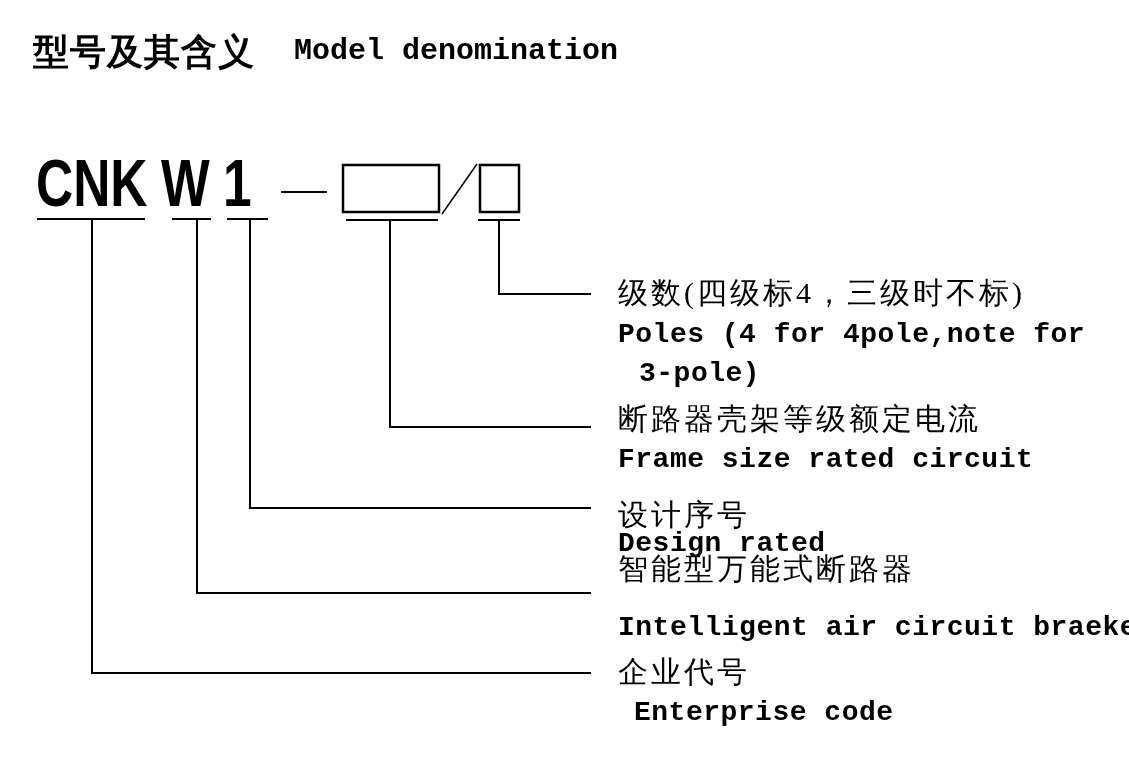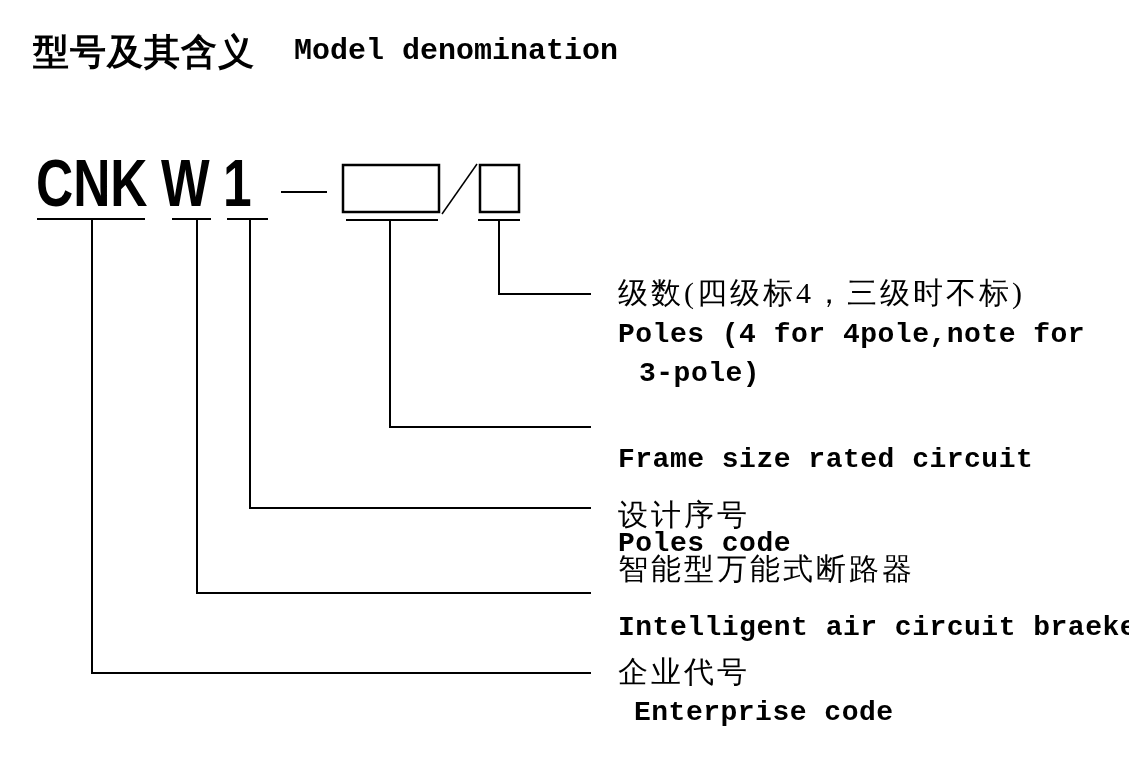--- a/index.html
+++ b/index.html
@@ -107,24 +107,25 @@
     <polyline points="390,220 390,427 591,427" fill="none" stroke="#000" stroke-width="2"></polyline>
     <polyline points="250,219 250,508 591,508" fill="none" stroke="#000" stroke-width="2"></polyline>
     <polyline points="197,219 197,593 591,593" fill="none" stroke="#000" stroke-width="2"></polyline>
     <polyline points="92,219 92,673 591,673" fill="none" stroke="#000" stroke-width="2"></polyline>
   </svg>
 
   <div class="abs label label-cn y-a0cn">级数(四级标4，三级时不标)</div>
   <div class="abs label label-en y-a0e1">Poles (4 for 4pole,note for</div>
   <div class="abs label label-en y-a0e2">3-pole)</div>
 
+  <div class="abs label label-cn y-a1cn">断路器壳架等级额定电流</div>
   <div class="abs label label-en y-a1e1">Frame size rated circuit</div>
 
   <div class="abs label label-cn y-a2cn">设计序号</div>
-  <div class="abs label label-en y-a2e1">Poles code</div>
+  <div class="abs label label-en y-a2e1">Design rated</div>
 
   <div class="abs label label-cn y-a3cn">智能型万能式断路器</div>
   <div class="abs label label-en y-a3e1">Intelligent air circuit braeker</div>
 
   <div class="abs label label-cn y-a4cn">企业代号</div>
   <div class="abs label label-en y-a4e1">Enterprise code</div>
 
 </div>
 
 </body></html>

